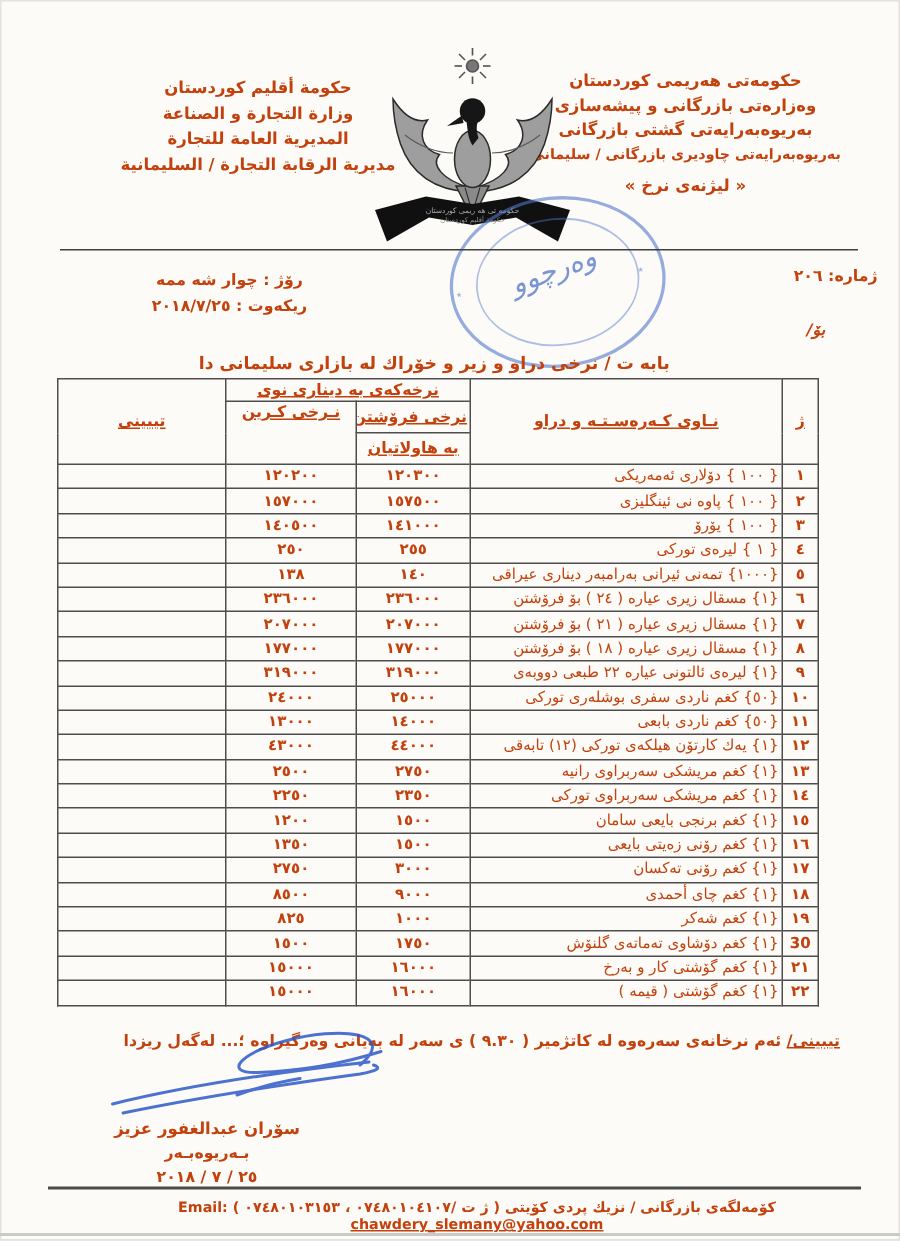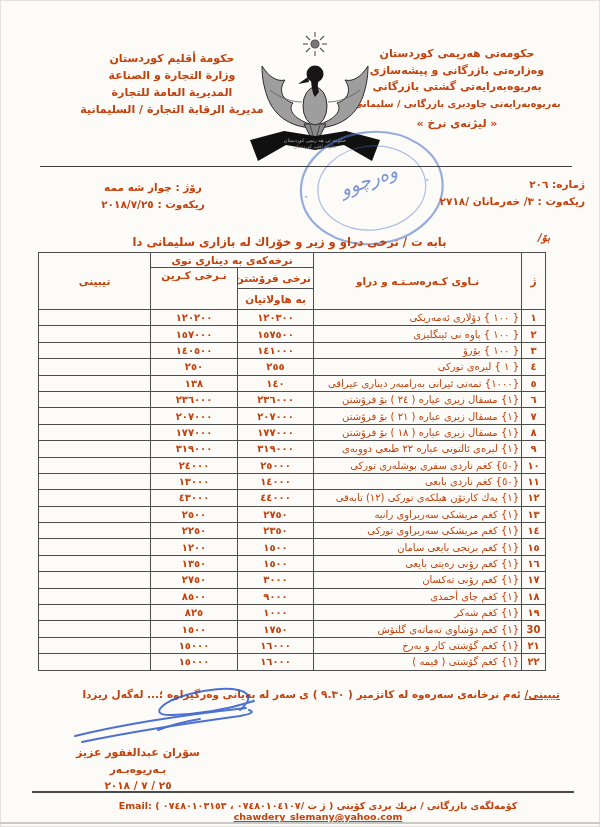--- a/index.html
+++ b/index.html
@@ -30,21 +30,21 @@
   .meta-right{position:absolute;left:385px;top:176px;width:200px;direction:rtl;text-align:right;
     font-size:10.5px;font-weight:bold;line-height:17px;}
   .meta-right .to-line{padding-left:118px;text-align:center;margin-top:19px;font-style:italic;}
   
   .doc-title{position:absolute;left:0;right:21px;top:235px;text-align:center;direction:rtl;
     font-size:11.5px;font-weight:bold;}
   
   table.price{position:absolute;left:38px;top:252px;width:507px;border-collapse:collapse;
     direction:rtl;table-layout:fixed;}
   table.price th,table.price td{border:1px solid #4e4e4e;overflow:hidden;white-space:nowrap;}
-  table.price th{font-size:10.5px;font-weight:bold;padding:1px 2px;}
+  table.price th{font-size:10.5px;font-weight:bold;padding:1px 2px;text-decoration:underline;}
   table.price td{font-size:10px;height:15.4px;padding:0 2px;}
   col.c-no{width:24px;} col.c-name{width:208px;} col.c-sell{width:76px;}
   col.c-buy{width:87px;} col.c-note{width:112px;}
   th.buy-hd{vertical-align:top;padding-top:4px;}
   td.cell-name{text-align:right;padding-right:6px;font-weight:normal;}
   td.cell-no{text-align:center;font-weight:bold;}
   td.cell-num{text-align:center;letter-spacing:2px;font-weight:bold;}
   tr.subhd th{height:18px;}
   
   .note-line{position:absolute;right:40px;left:55px;top:688px;direction:rtl;text-align:right;
@@ -134,21 +134,20 @@
   </svg>
 
   <div class="divider1"></div>
 
   <div class="meta-left">
     <div>رۆژ : چوار شه ممه</div>
     <div>ريكه‌وت : ٢٠١٨/٧/٢٥</div>
   </div>
   <div class="meta-right">
     <div>ژماره: ٢٠٦</div>
-    <div>ريكه‌وت : ٣/ خه‌رمانان /٢٧١٨</div>
     <div class="to-line">بۆ/</div>
   </div>
 
   <div class="doc-title">بابه ت / نرخى دراو و زير و خۆراك له بازارى سليمانى دا</div>
 
   <table class="price">
     <colgroup>
       <col class="c-no">
         <col class="c-name">
         <col class="c-sell">

